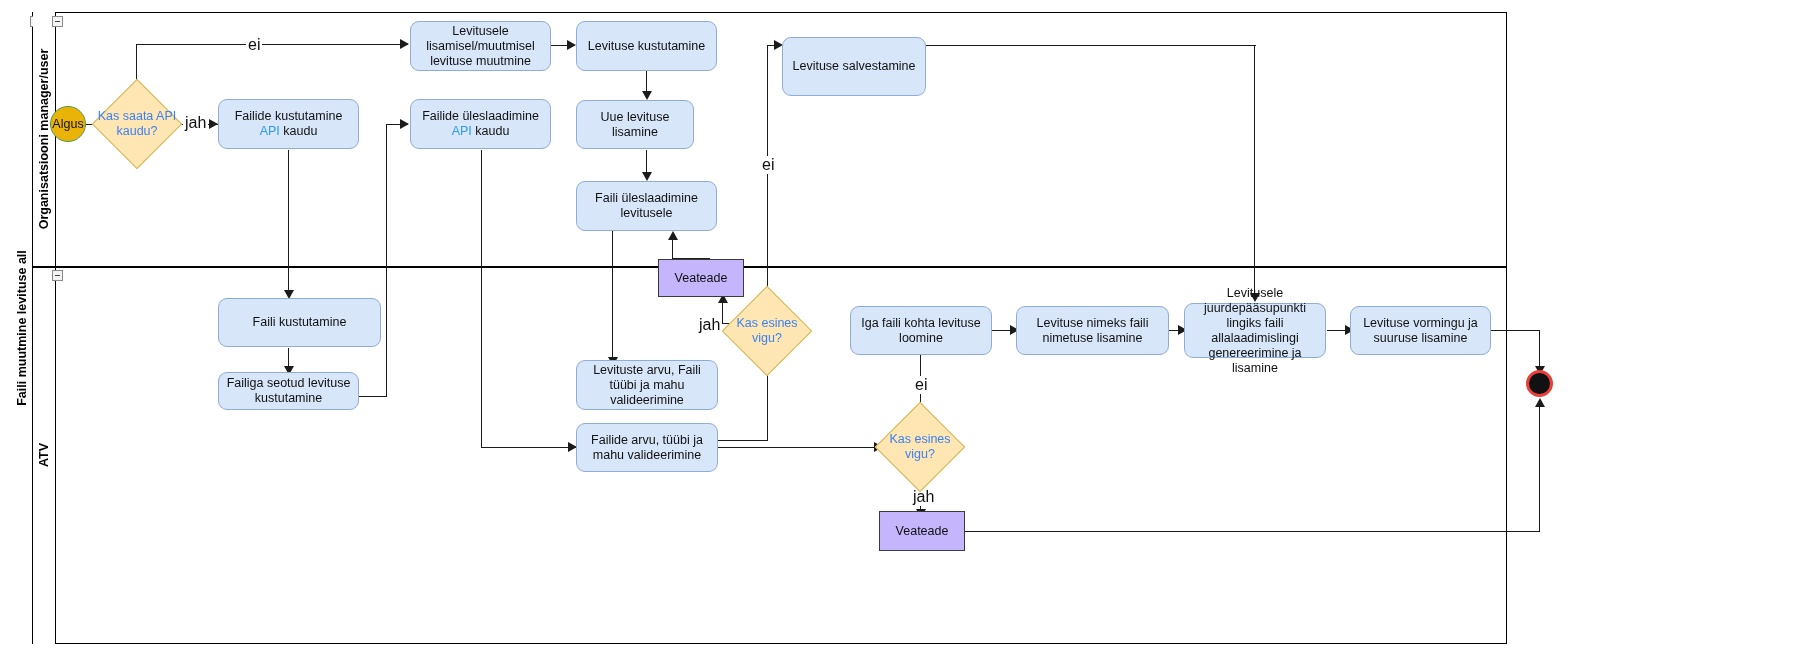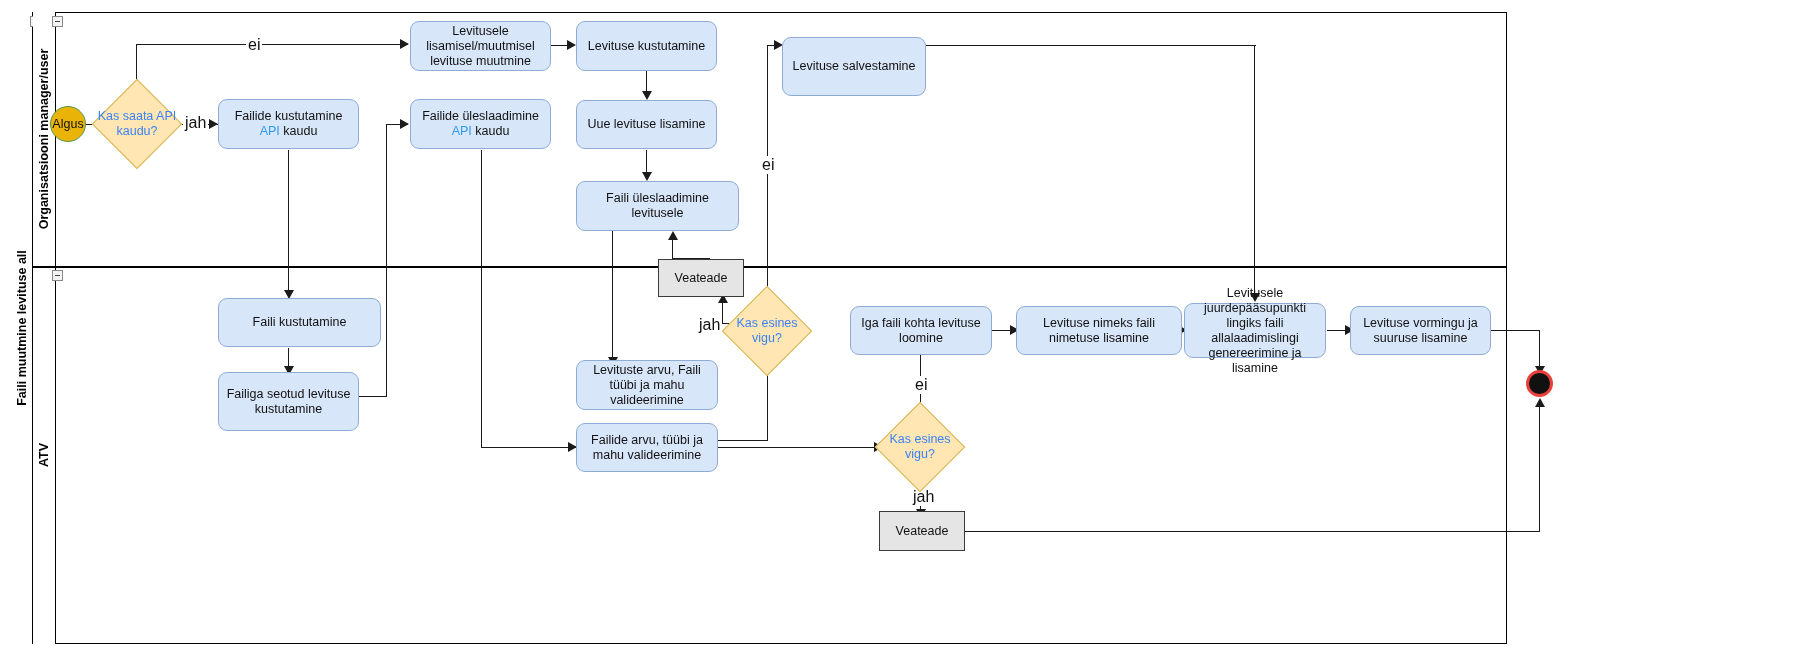--- a/index.html
+++ b/index.html
@@ -17,21 +17,21 @@
   .lane-div{position:absolute;background:#000;height:1.5px;}
   .collapse{position:absolute;width:11px;height:11px;border:1px solid #8a8a8a;background:#f4f4f4;
       box-sizing:border-box;}
   .collapse::after{content:"";position:absolute;left:2px;right:2px;top:4px;height:1px;background:#444;}
 
   
   .task{position:absolute;box-sizing:border-box;background:#d8e6fa;border:1.2px solid #8fadd4;
       border-radius:9px;display:flex;align-items:center;justify-content:center;text-align:center;
       font-size:12.5px;line-height:15px;color:#111;padding:3px 6px;}
   .task .api{color:#2e9bf0;}
-  .msg{position:absolute;box-sizing:border-box;background:#e5e5e5;border:1.4px solid #3b3b3b;
+  .msg{position:absolute;box-sizing:border-box;background:#c4b5fd;border:1.4px solid #3b3b3b;
       display:flex;align-items:center;justify-content:center;text-align:center;
       font-size:12.5px;line-height:15px;color:#111;}
   .gw{position:absolute;box-sizing:border-box;}
   .gw .dia{position:absolute;inset:0;background:#ffe6b3;border:1.2px solid #d6b656;
       transform:rotate(45deg);}
   .gw .lbl{position:absolute;inset:0;display:flex;align-items:center;justify-content:center;
       text-align:center;font-size:12.5px;line-height:15px;color:#3b82f6;}
   .start{position:absolute;border-radius:50%;background:#eab308;border:1.4px solid #4f9a54;
       display:flex;align-items:center;justify-content:center;font-size:12.5px;color:#111;
       box-sizing:border-box;}
@@ -175,29 +175,29 @@
   </div>
 
   <div class="task" style="left:410px;top:99px;width:141px;height:50px;">
     <span>Failide üleslaadimine <span class="api">API</span> kaudu</span>
   </div>
 
   <div class="task" style="left:410px;top:21px;width:141px;height:50px;">Levitusele lisamisel/muutmisel levituse muutmine</div>
 
   <div class="task" style="left:576px;top:21px;width:141px;height:50px;">Levituse kustutamine</div>
 
-  <div class="task" style="left:576px;top:100px;width:141px;height:49px;">Uue levituse lisamine</div>
-
-  <div class="task" style="left:576px;top:181px;width:163px;height:50px;">Faili üleslaadimine levitusele</div>
+  <div class="task" style="left:576px;top:100px;width:118px;height:49px;">Uue levituse lisamine</div>
+
+  <div class="task" style="left:576px;top:181px;width:141px;height:50px;">Faili üleslaadimine levitusele</div>
 
   <div class="task" style="left:782px;top:21px;width:144px;height:59px;margin-top:16px;">Levituse salvestamine</div>
 
   <div class="task" style="left:218px;top:298px;width:163px;height:49px;">Faili kustutamine</div>
 
-  <div class="task" style="left:218px;top:372px;width:141px;height:59px;">Failiga seotud levituse kustutamine</div>
+  <div class="task" style="left:218px;top:372px;width:141px;height:38px;">Failiga seotud levituse kustutamine</div>
 
   <div class="msg" style="left:658px;top:259px;width:86px;height:38px;">Veateade</div>
 
   <div class="task" style="left:576px;top:360px;width:142px;height:50px;">Levituste arvu, Faili tüübi ja mahu valideerimine</div>
 
   <div class="task" style="left:576px;top:423px;width:142px;height:49px;">Failide arvu, tüübi ja mahu valideerimine</div>
 
   <div class="gw" style="left:735px;top:299px;width:64px;height:64px;">
     <div class="dia"></div>
     <div class="lbl" style="left:-10px;right:-10px;">Kas esines vigu?</div>
@@ -205,21 +205,21 @@
 
   <div class="gw" style="left:888px;top:415px;width:64px;height:64px;">
     <div class="dia"></div>
     <div class="lbl" style="left:-10px;right:-10px;">Kas esines vigu?</div>
   </div>
 
   <div class="msg" style="left:879px;top:511px;width:86px;height:40px;">Veateade</div>
 
   <div class="task" style="left:850px;top:306px;width:142px;height:49px;">Iga faili kohta levituse loomine</div>
 
-  <div class="task" style="left:1016px;top:306px;width:166px;height:49px;border-radius:9px;">Levituse nimeks faili nimetuse lisamine</div>
+  <div class="task" style="left:1016px;top:306px;width:153px;height:49px;border-radius:9px;">Levituse nimeks faili nimetuse lisamine</div>
 
   <div class="task" style="left:1184px;top:303px;width:142px;height:55px;">Levitusele juurdepääsupunkti lingiks faili allalaadimislingi genereerimine ja lisamine</div>
 
   <div class="task" style="left:1350px;top:306px;width:141px;height:49px;">Levituse vormingu ja suuruse lisamine</div>
 
   <div class="endev" style="left:1526px;top:370px;width:27px;height:27px;"></div>
 
 </div>
 
 </body></html>

